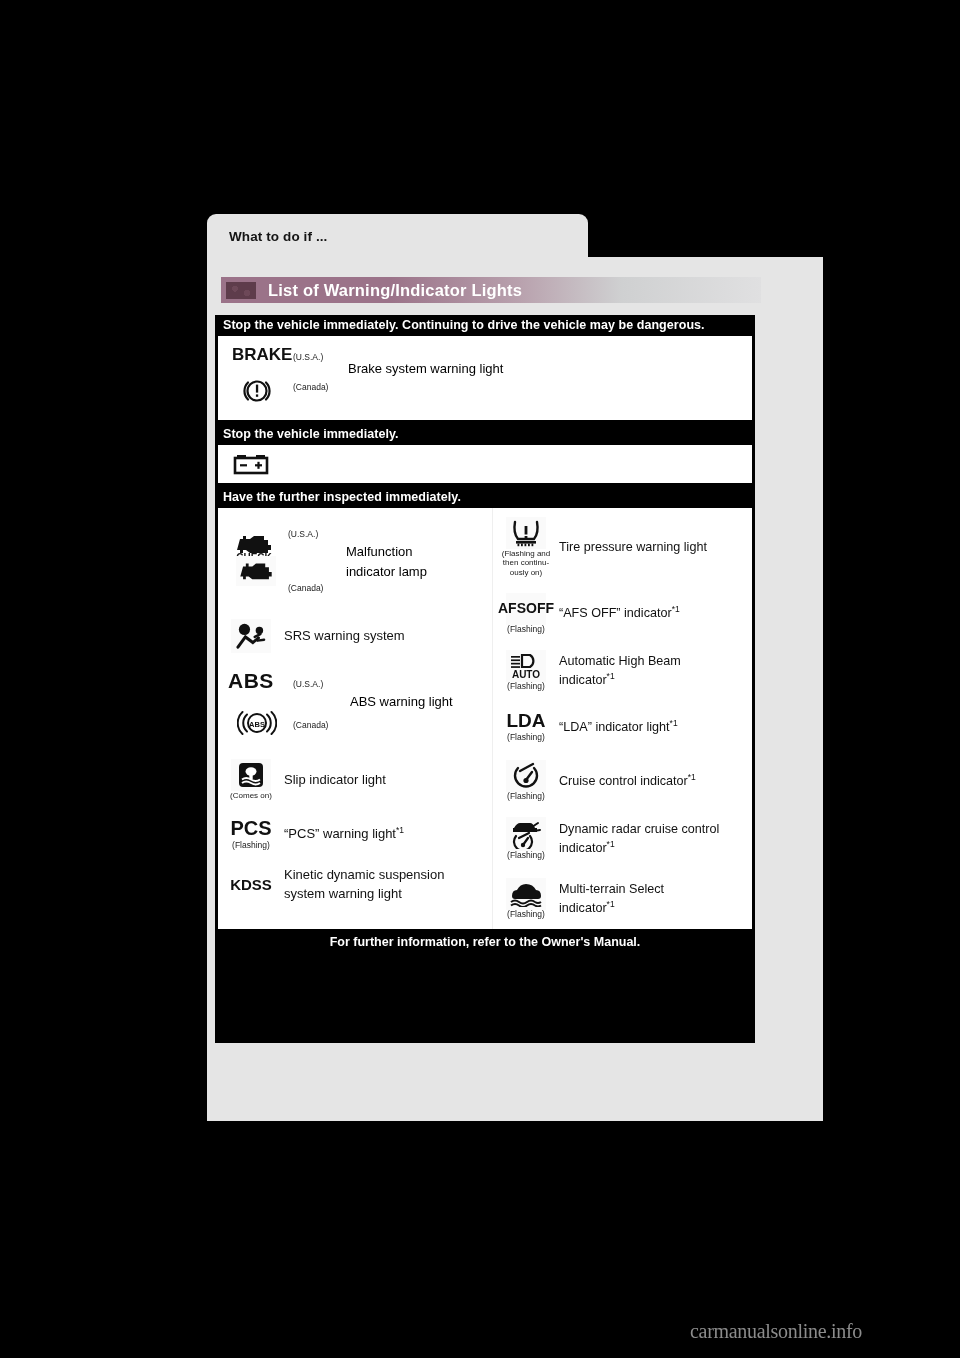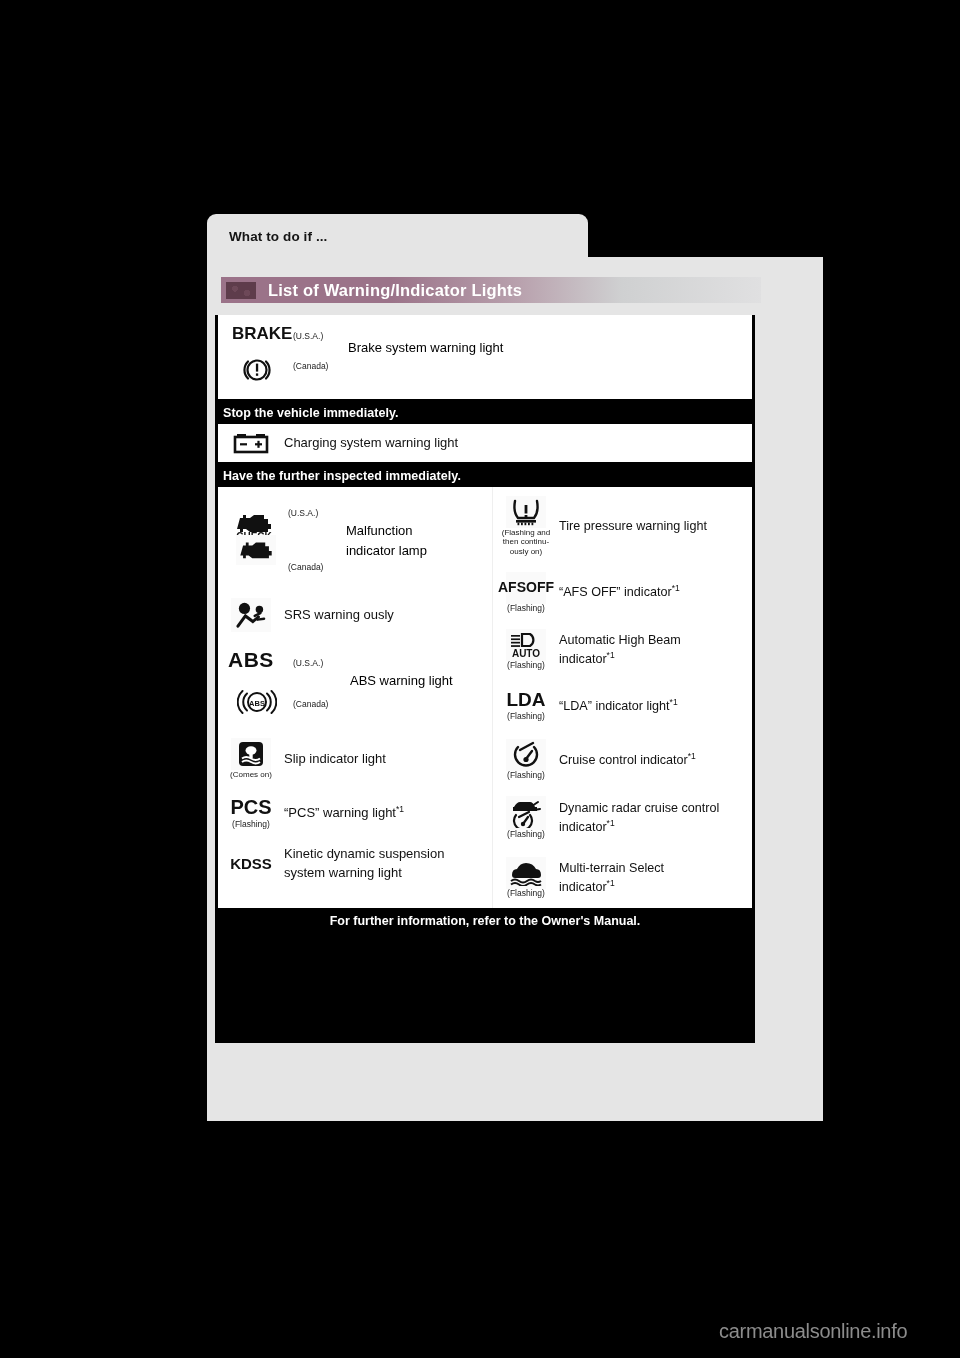--- a/index.html
+++ b/index.html
@@ -118,43 +118,44 @@
 
   .split { display: flex; }
   .col-l { width: 274px; flex: none; }
   .col-r { flex: 1; border-left: 1px solid #efefef; }
 
   .rrow { display: flex; align-items: center; padding: 3px 0; }
   .rico { width: 66px; flex: none; display:flex; flex-direction:column; align-items:center; }
   .rtxt { flex: 1; font-size: 12.6px; color: #111; line-height: 1.5; padding-right: 4px; }
 
   .wm {
-    position: absolute; left: 719px; top: 1320px;
+    position: absolute; left: 690px; top: 1320px;
     color: #8c8c8c; font-size: 20px; letter-spacing: -0.3px;
-    font-family: Liberation Sans, sans-serif;
+    font-family: Liberation Serif, serif;
   }
 </style>
 </head>
 <body>
 
 <div id="root">
 
   <div class="tab">
     <span class="tab-label">What to do if ...</span>
   </div>
 
   <div class="page">
 
     <div class="banner">
       <span class="banner-mark"></span>
       <span class="banner-title">List of Warning/Indicator Lights</span>
     </div>
 
     <div class="table">
 
+      <div class="bar">Stop the vehicle immediately. Continuing to drive the vehicle may be dangerous.</div>
 
       <div class="panel">
         <div class="brake-block">
           <div class="brake-usa g-text">BRAKE</div>
           <div class="brake-usa-note note">(U.S.A.)</div>
           <div class="brake-can">
             <svg width="34" height="30" viewBox="0 0 34 30">
               <circle cx="17" cy="15" r="9.5" fill="none" stroke="#111" stroke-width="2.2"></circle>
               <rect x="15.9" y="8.6" width="2.3" height="8" fill="#111"></rect>
               <rect x="15.9" y="18.4" width="2.3" height="2.4" fill="#111"></rect>
@@ -174,21 +175,20 @@
           <div class="cell-ico">
             <svg width="36" height="24" viewBox="0 0 36 24">
               <rect x="4" y="3" width="9" height="3" fill="#111"></rect>
               <rect x="23" y="3" width="9" height="3" fill="#111"></rect>
               <rect x="2" y="6" width="32" height="15" fill="none" stroke="#111" stroke-width="2.6"></rect>
               <rect x="7" y="12.2" width="7" height="2.2" fill="#111"></rect>
               <rect x="22" y="12.2" width="7" height="2.2" fill="#111"></rect>
               <rect x="24.4" y="9.8" width="2.2" height="7" fill="#111"></rect>
             </svg>
           </div>
-          <div class="cell-txt">Charging system warning light</div>
         </div>
       </div>
 
       <div class="bar" style="margin-top:4px">Have the further inspected immediately.</div>
 
       <div class="panel">
         <div class="split">
 
           <div class="col-l">
 
@@ -216,21 +216,21 @@
               <div class="rico">
                 <div class="glyphbox" style="width:40px;height:34px">
                   <svg width="34" height="28" viewBox="0 0 36 30">
                     <circle cx="11" cy="8" r="6" fill="#111"></circle>
                     <path d="M4 27 L12 16 L20 22 L26 17" fill="none" stroke="#111" stroke-width="3.2" stroke-linecap="round"></path>
                     <circle cx="27" cy="9" r="4" fill="#111"></circle>
                     <path d="M22 16 l6 -3 M25 20 l7 -1" stroke="#111" stroke-width="2.6" stroke-linecap="round"></path>
                   </svg>
                 </div>
               </div>
-              <div class="rtxt" style="font-size:13px">SRS warning ously</div>
+              <div class="rtxt" style="font-size:13px">SRS warning system</div>
             </div>
 
             <div class="abs-block">
               <div class="abs-usa g-text">ABS</div>
               <div class="abs-usa-note note">(U.S.A.)</div>
               <div class="abs-can">
                 <svg width="40" height="28" viewBox="0 0 40 28">
                   <circle cx="20" cy="14" r="9" fill="none" stroke="#111" stroke-width="2"></circle>
                   <text x="20" y="17.5" font-family="Liberation Sans, sans-serif" font-size="7.5" font-weight="bold" text-anchor="middle" fill="#111">ABS</text>
                   <path d="M10 5.5 A11.5 11.5 0 0 0 10 22.5" fill="none" stroke="#111" stroke-width="2" stroke-linecap="round"></path>

